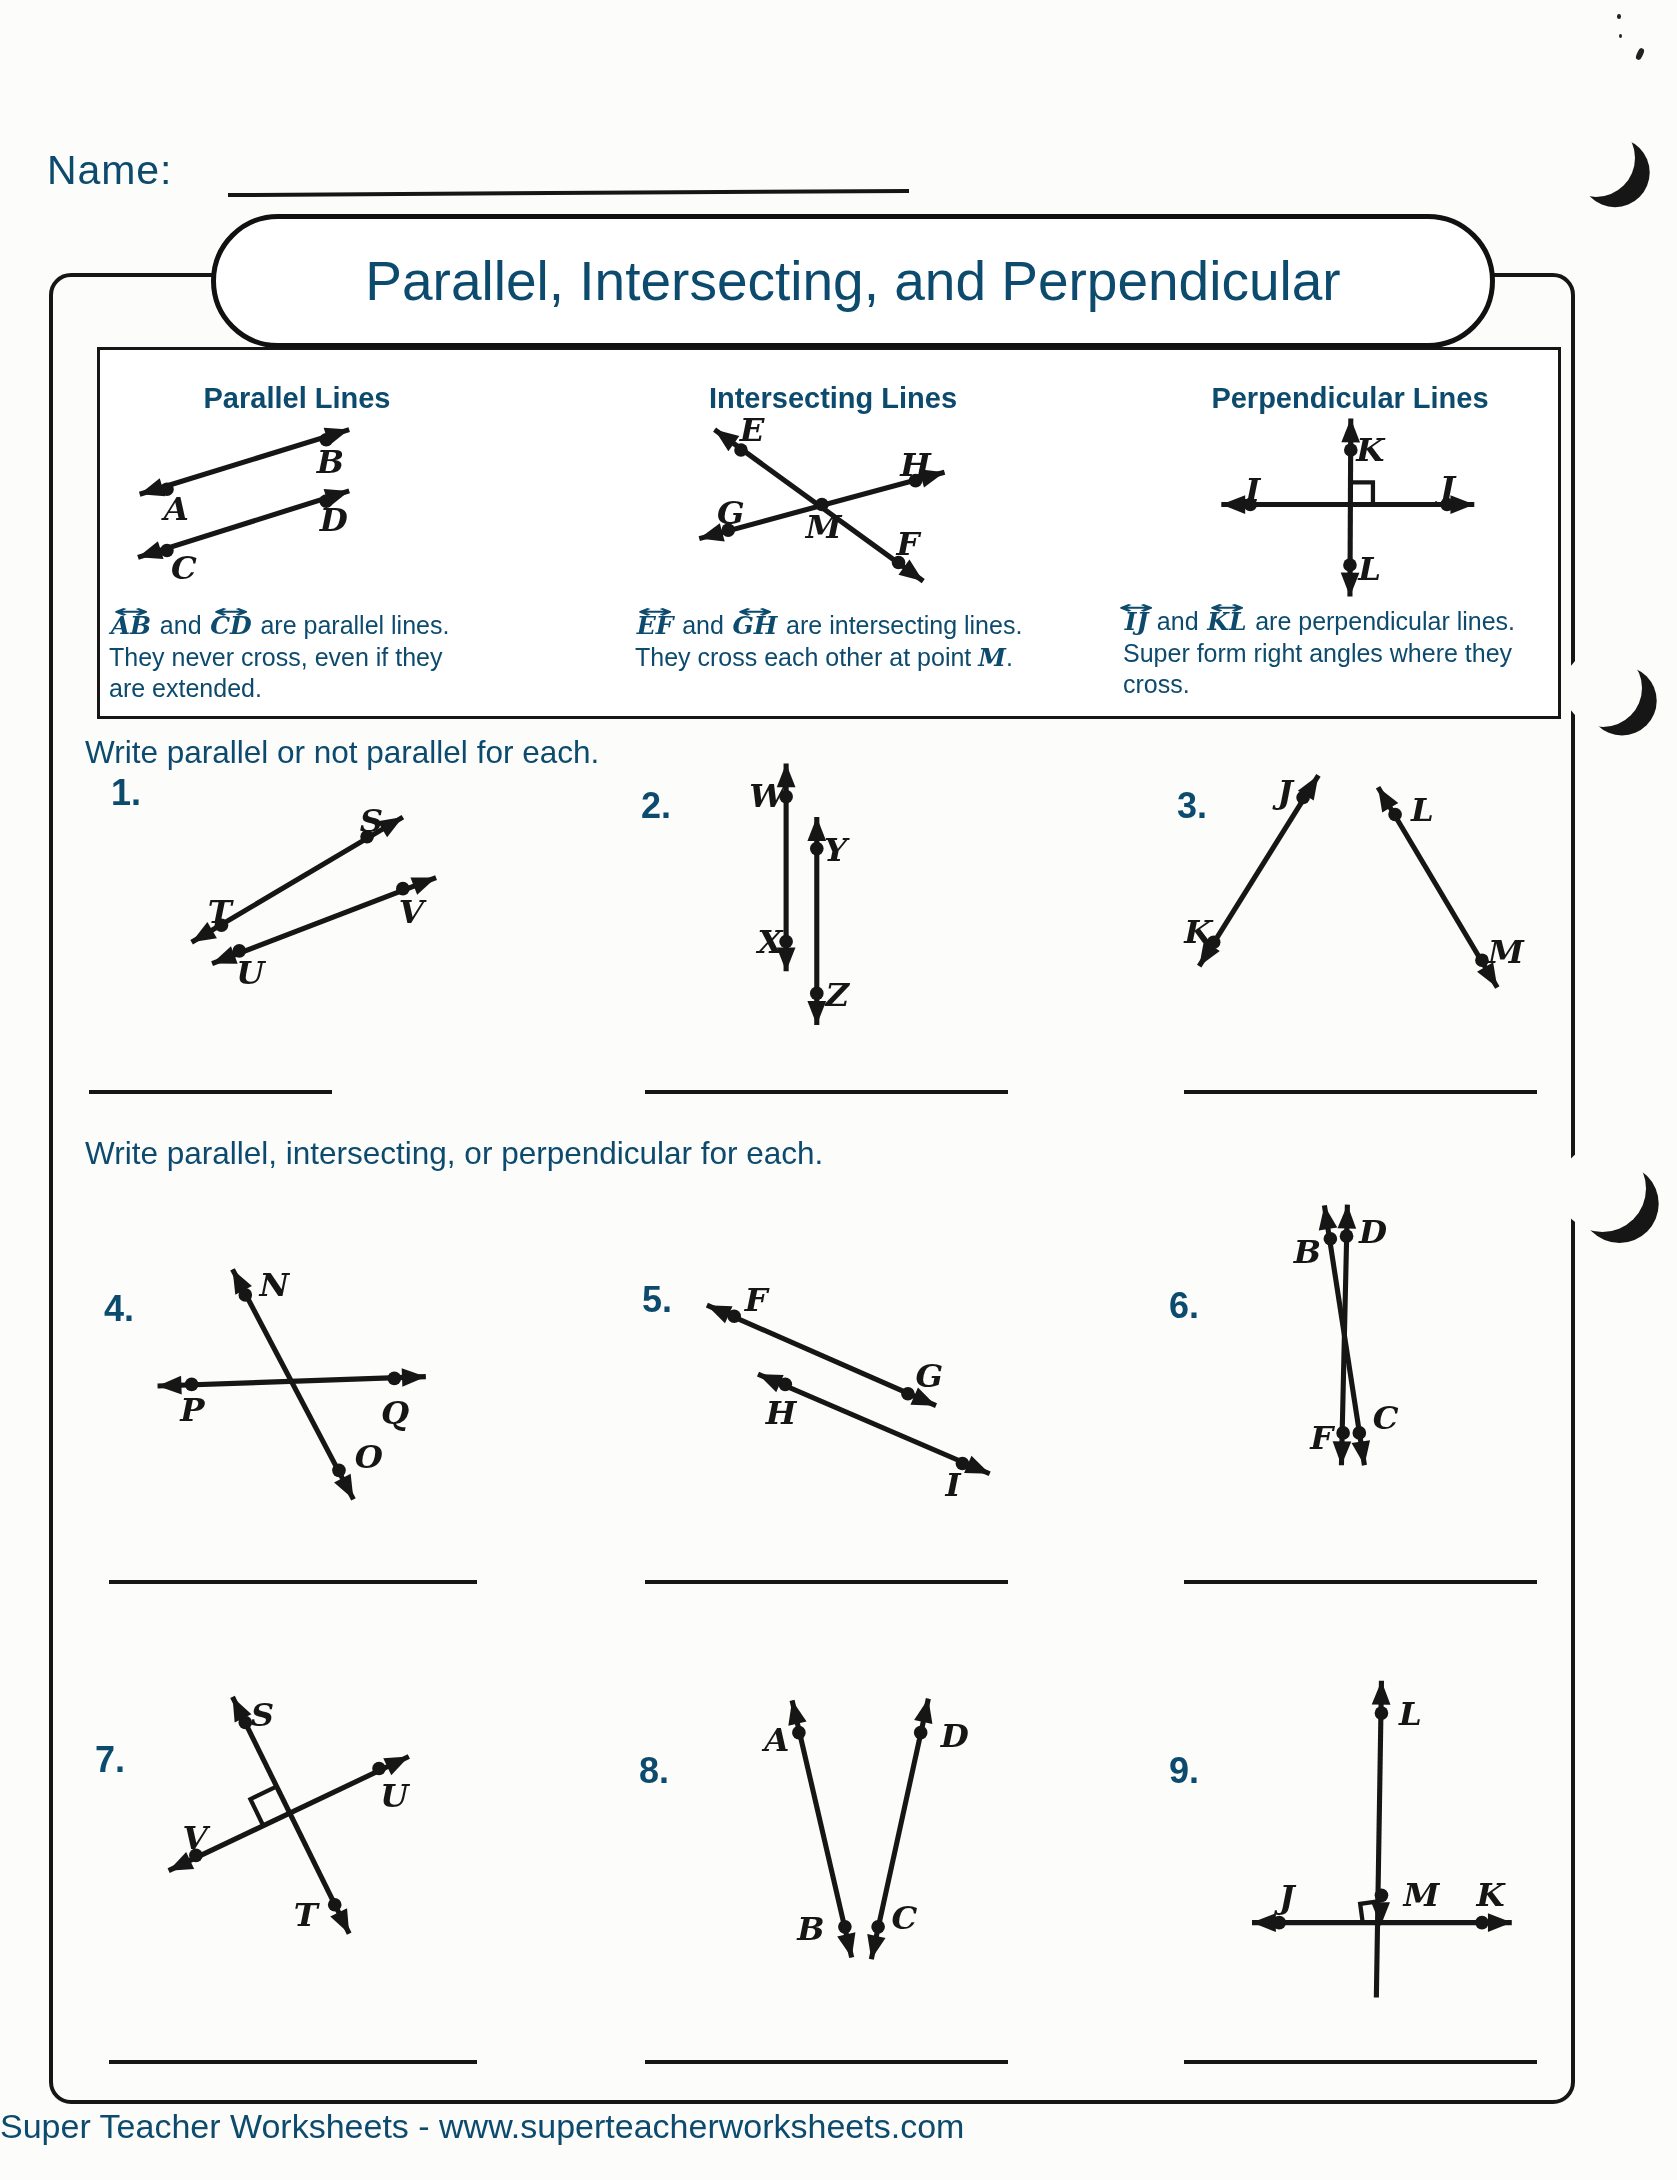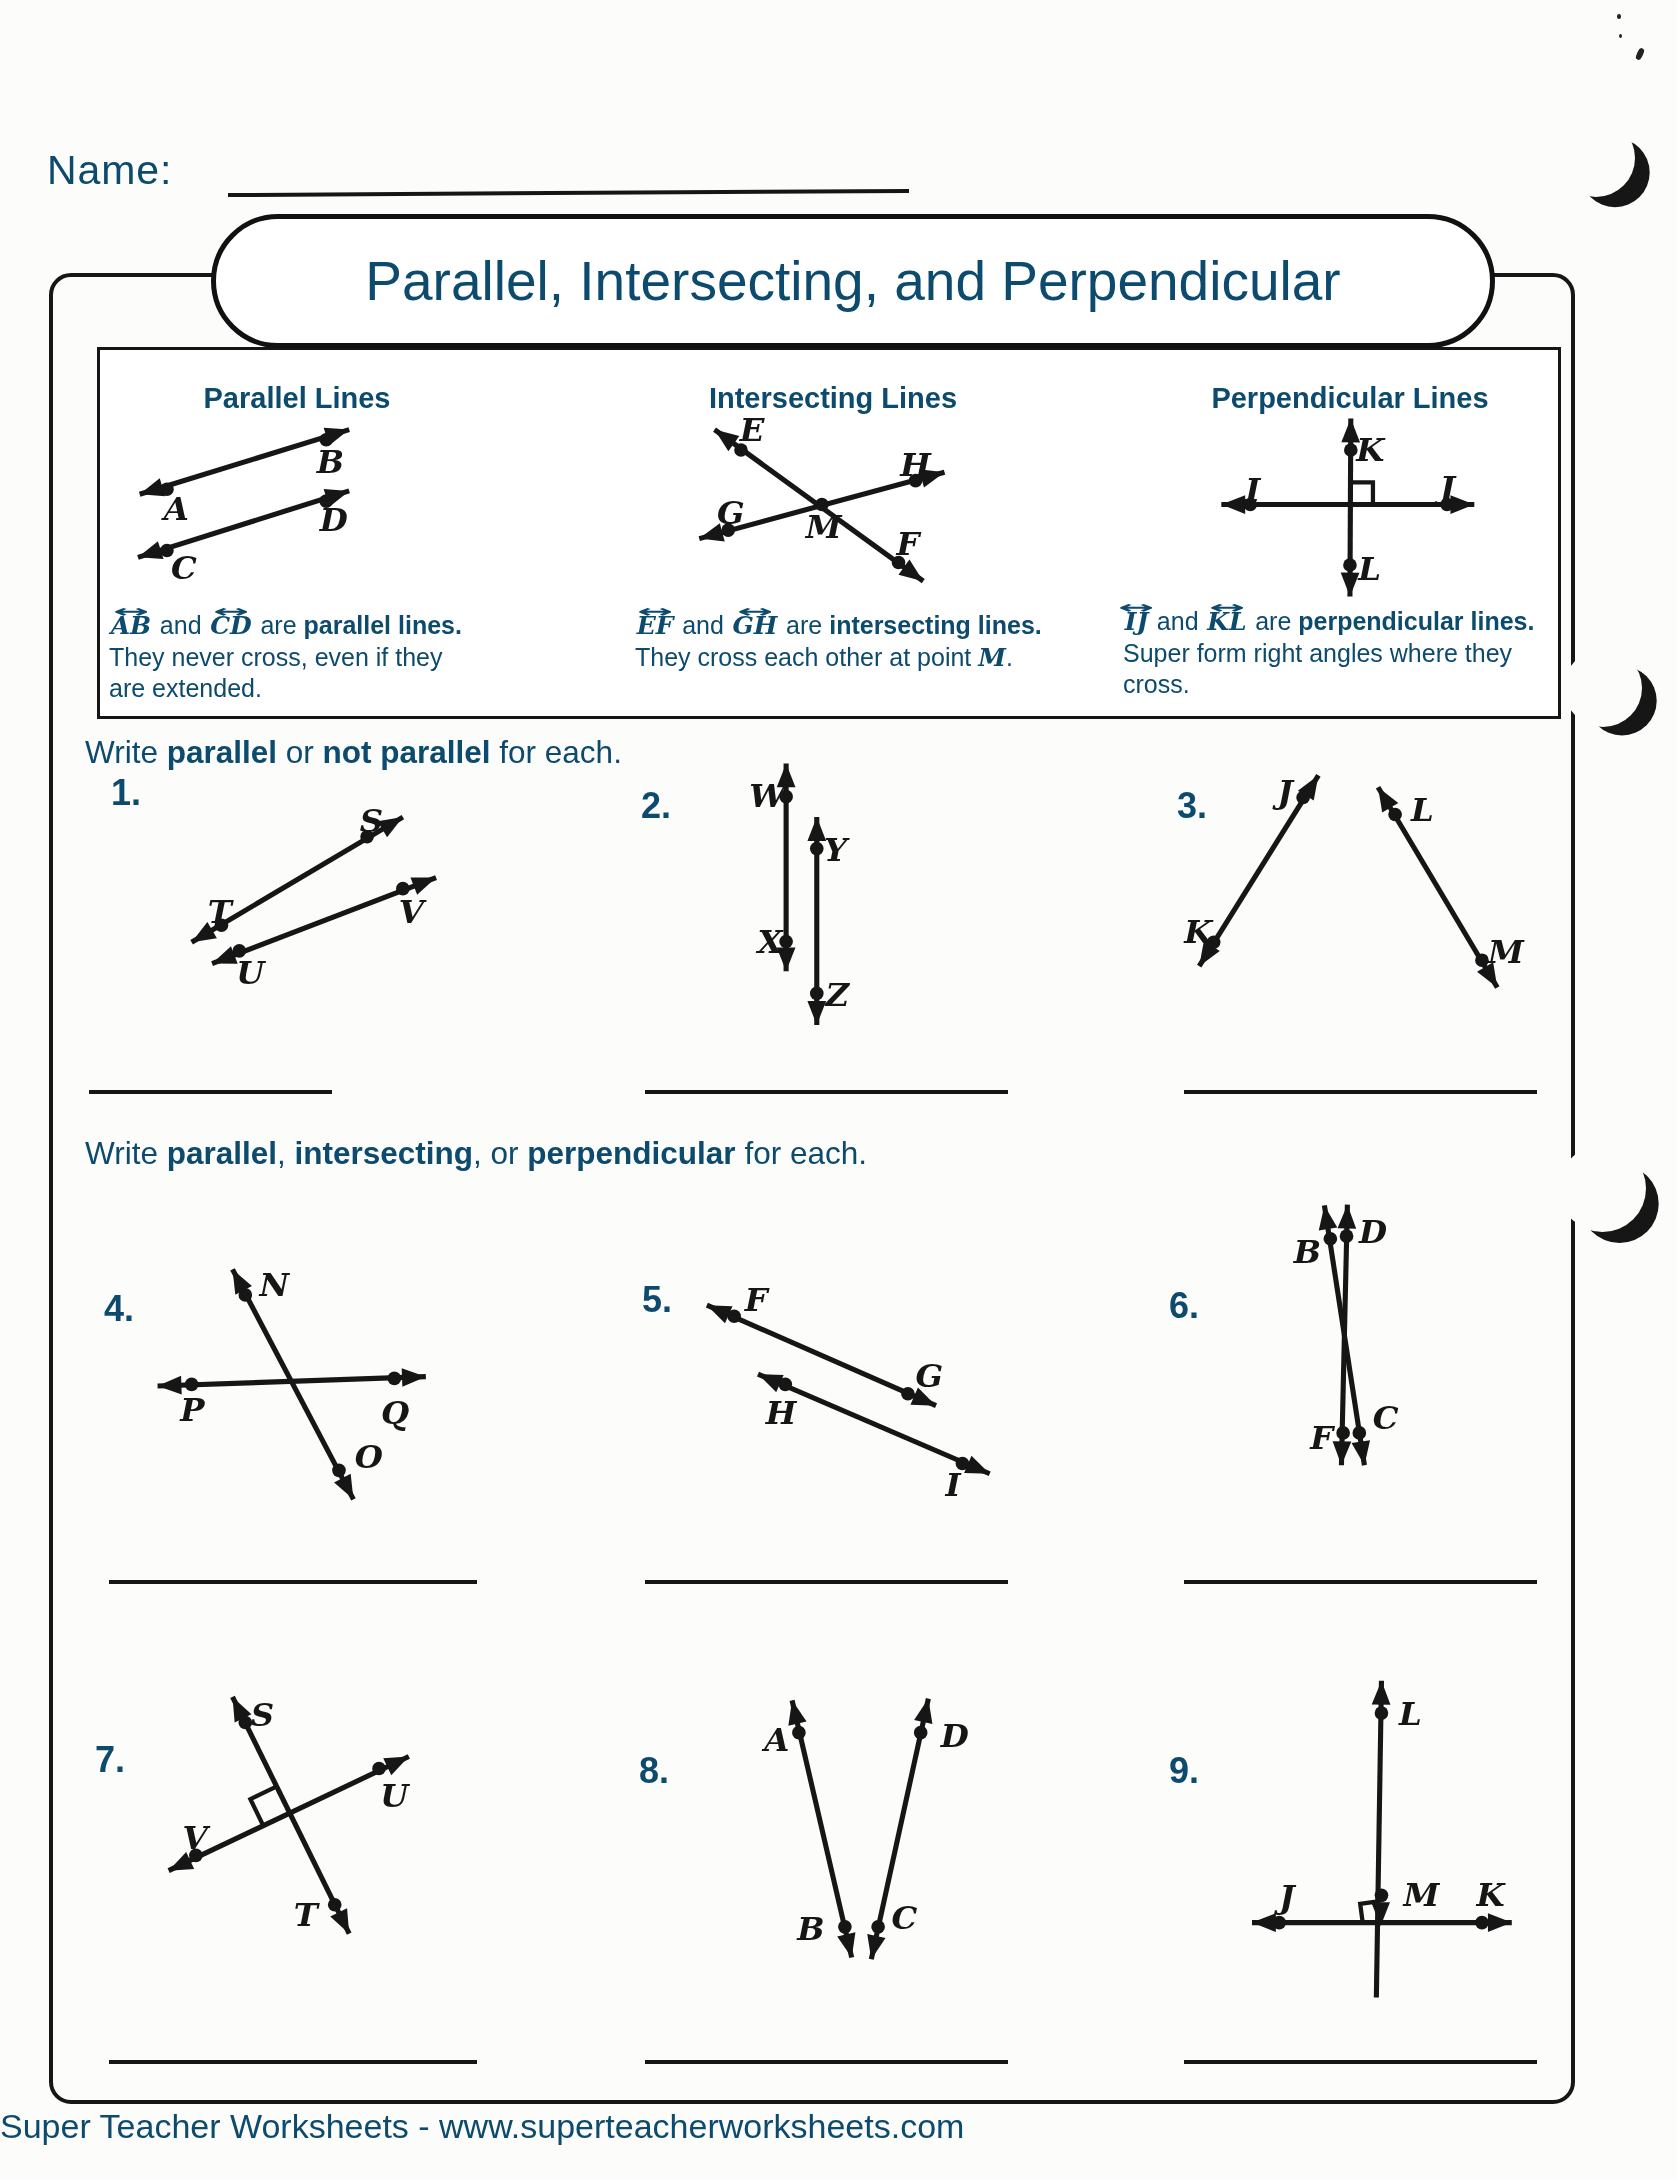--- a/index.html
+++ b/index.html
@@ -25,21 +25,21 @@
   .example-box {
     left:97px; top:347px; width:1458px; height:366px;
     border:3.4px solid #161616; background:#fff; z-index:2;
   }
   .ex-head { top:366px; width:426px; text-align:center; font-size:29px; font-weight:bold; z-index:3;margin-top:16px; }
   .eh1 { left:84px; } .eh2 { left:620px; } .eh3 { left:1137px; }
   .caption { font-size:25px; line-height:31.5px; z-index:3; }
   .cap1 { left:109px; top:610px; width:392px; }
   .cap2 { left:635px; top:610px; width:409px; }
   .cap3 { left:1123px; top:606px; width:434px; }
-  .caption .b, .instr .b { font-weight:bold; }
+  .caption .b, .instr .b { font-weight:normal; }
   .ser { font-family:"DejaVu Serif", serif; font-style:italic; font-weight:bold; }
   .seg {
     font-family:"DejaVu Serif", serif; font-style:italic; font-weight:bold;
     position:relative; display:inline-block; padding:0 1.7px;
   }
   .seg-arrow {
     position:absolute; top:-14.5px; left:50%;
     transform:translateX(-50%) scaleX(2.1) scaleY(0.85);
     font-size:20.4px; font-style:normal; font-weight:bold;
     font-family:"DejaVu Sans", sans-serif; letter-spacing:0;

